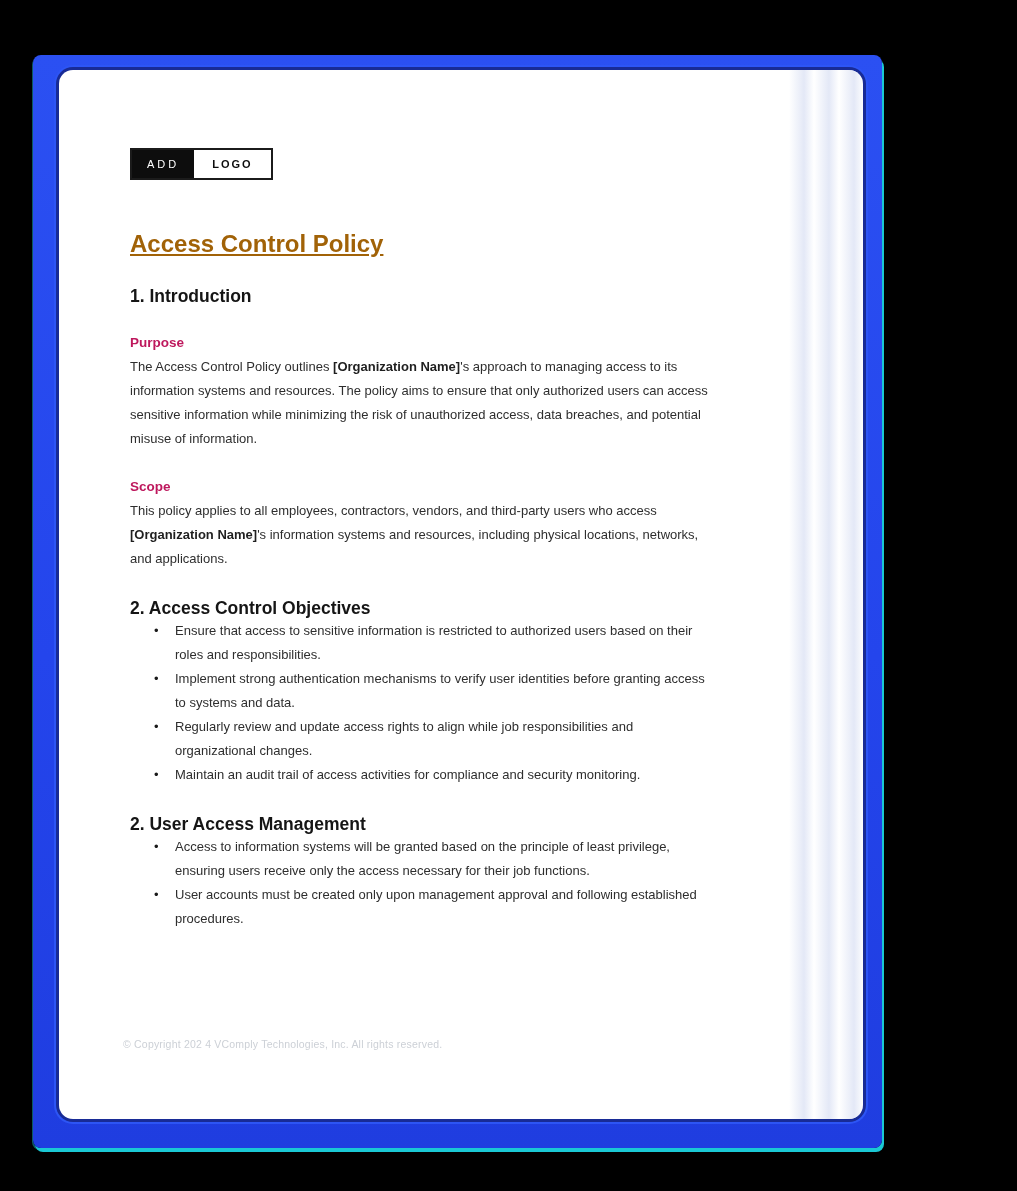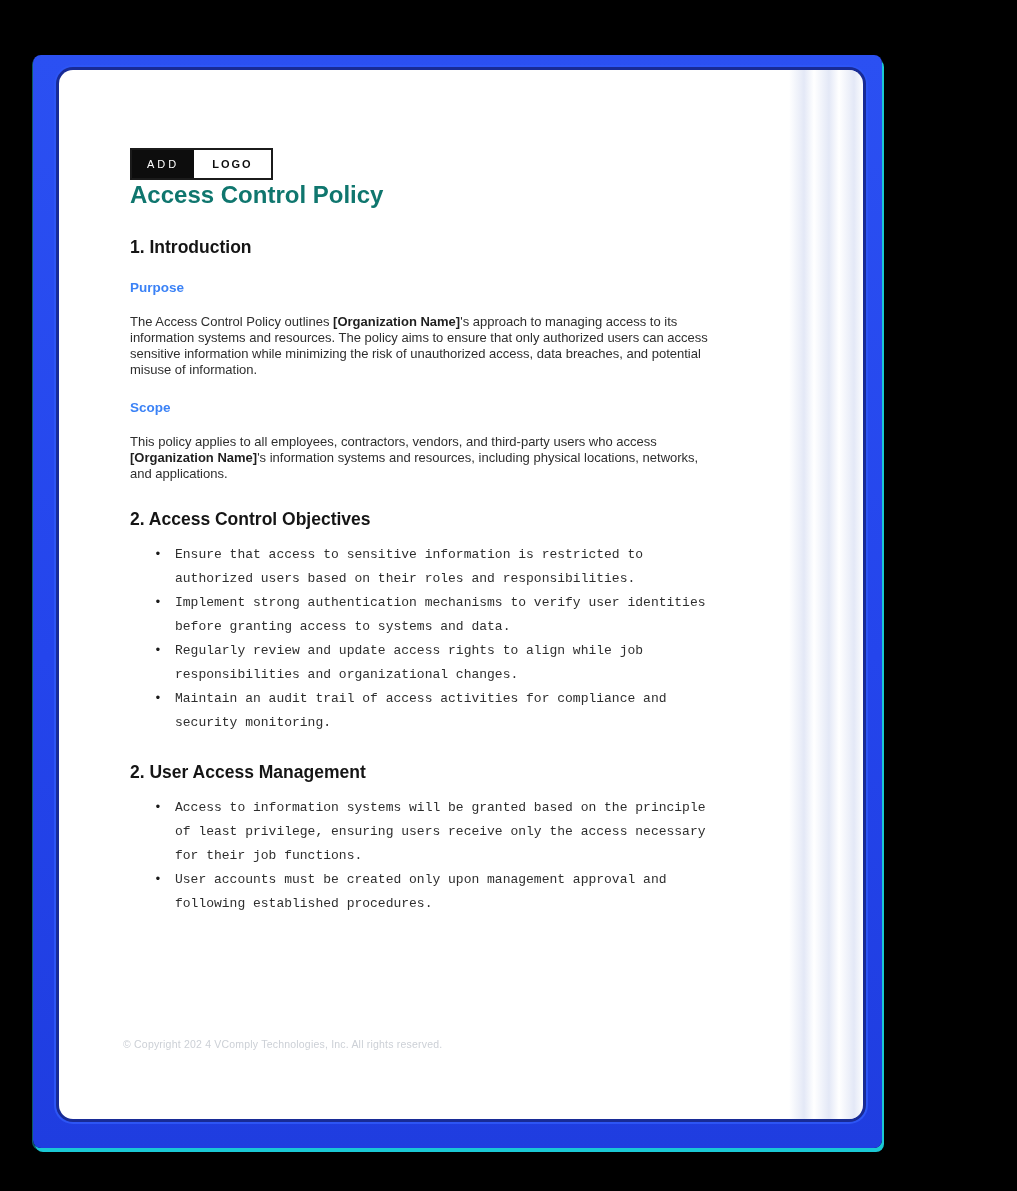--- a/index.html
+++ b/index.html
@@ -65,49 +65,49 @@
   .badge-logo {
     background: #ffffff;
     color: #0d0d0d;
     font-size: 11px;
     font-weight: bold;
     letter-spacing: 2px;
     display: flex; align-items: center;
     padding: 0 18px;
   }
   h1.doc-title {
+    margin-top: 49px;
     font-size: 24px;
     line-height: 30px;
     font-weight: bold;
-    color: #0f766e;
+    color: #a16207;
+    text-decoration: underline;
   }
   h2.section-heading {
     margin-top: 27px;
     font-size: 17.5px;
     line-height: 21px;
     font-weight: bold;
     color: #151515;
   }
   h3.sub-heading {
-    margin-top: 21px;
+    margin-top: 27px;
     font-size: 13.5px;
     line-height: 17px;
     font-weight: bold;
-    color: #3b82f6;
+    color: #be185d;
   }
   p.body-text {
-    margin-top: 18px;
+    margin-top: 4px;
     font-size: 13px;
-    line-height: 16px;
+    line-height: 24px;
   }
   ul.bullet-list {
-    margin-top: 13px;
     list-style: none;
     padding-left: 45px;
-    font-family: Liberation Mono, monospace;
   }
   ul.bullet-list li {
     position: relative;
     font-size: 13px;
     line-height: 24px;
   }
   ul.bullet-list li::before {
     content: "\2022";
     position: absolute;
     left: -21px;

